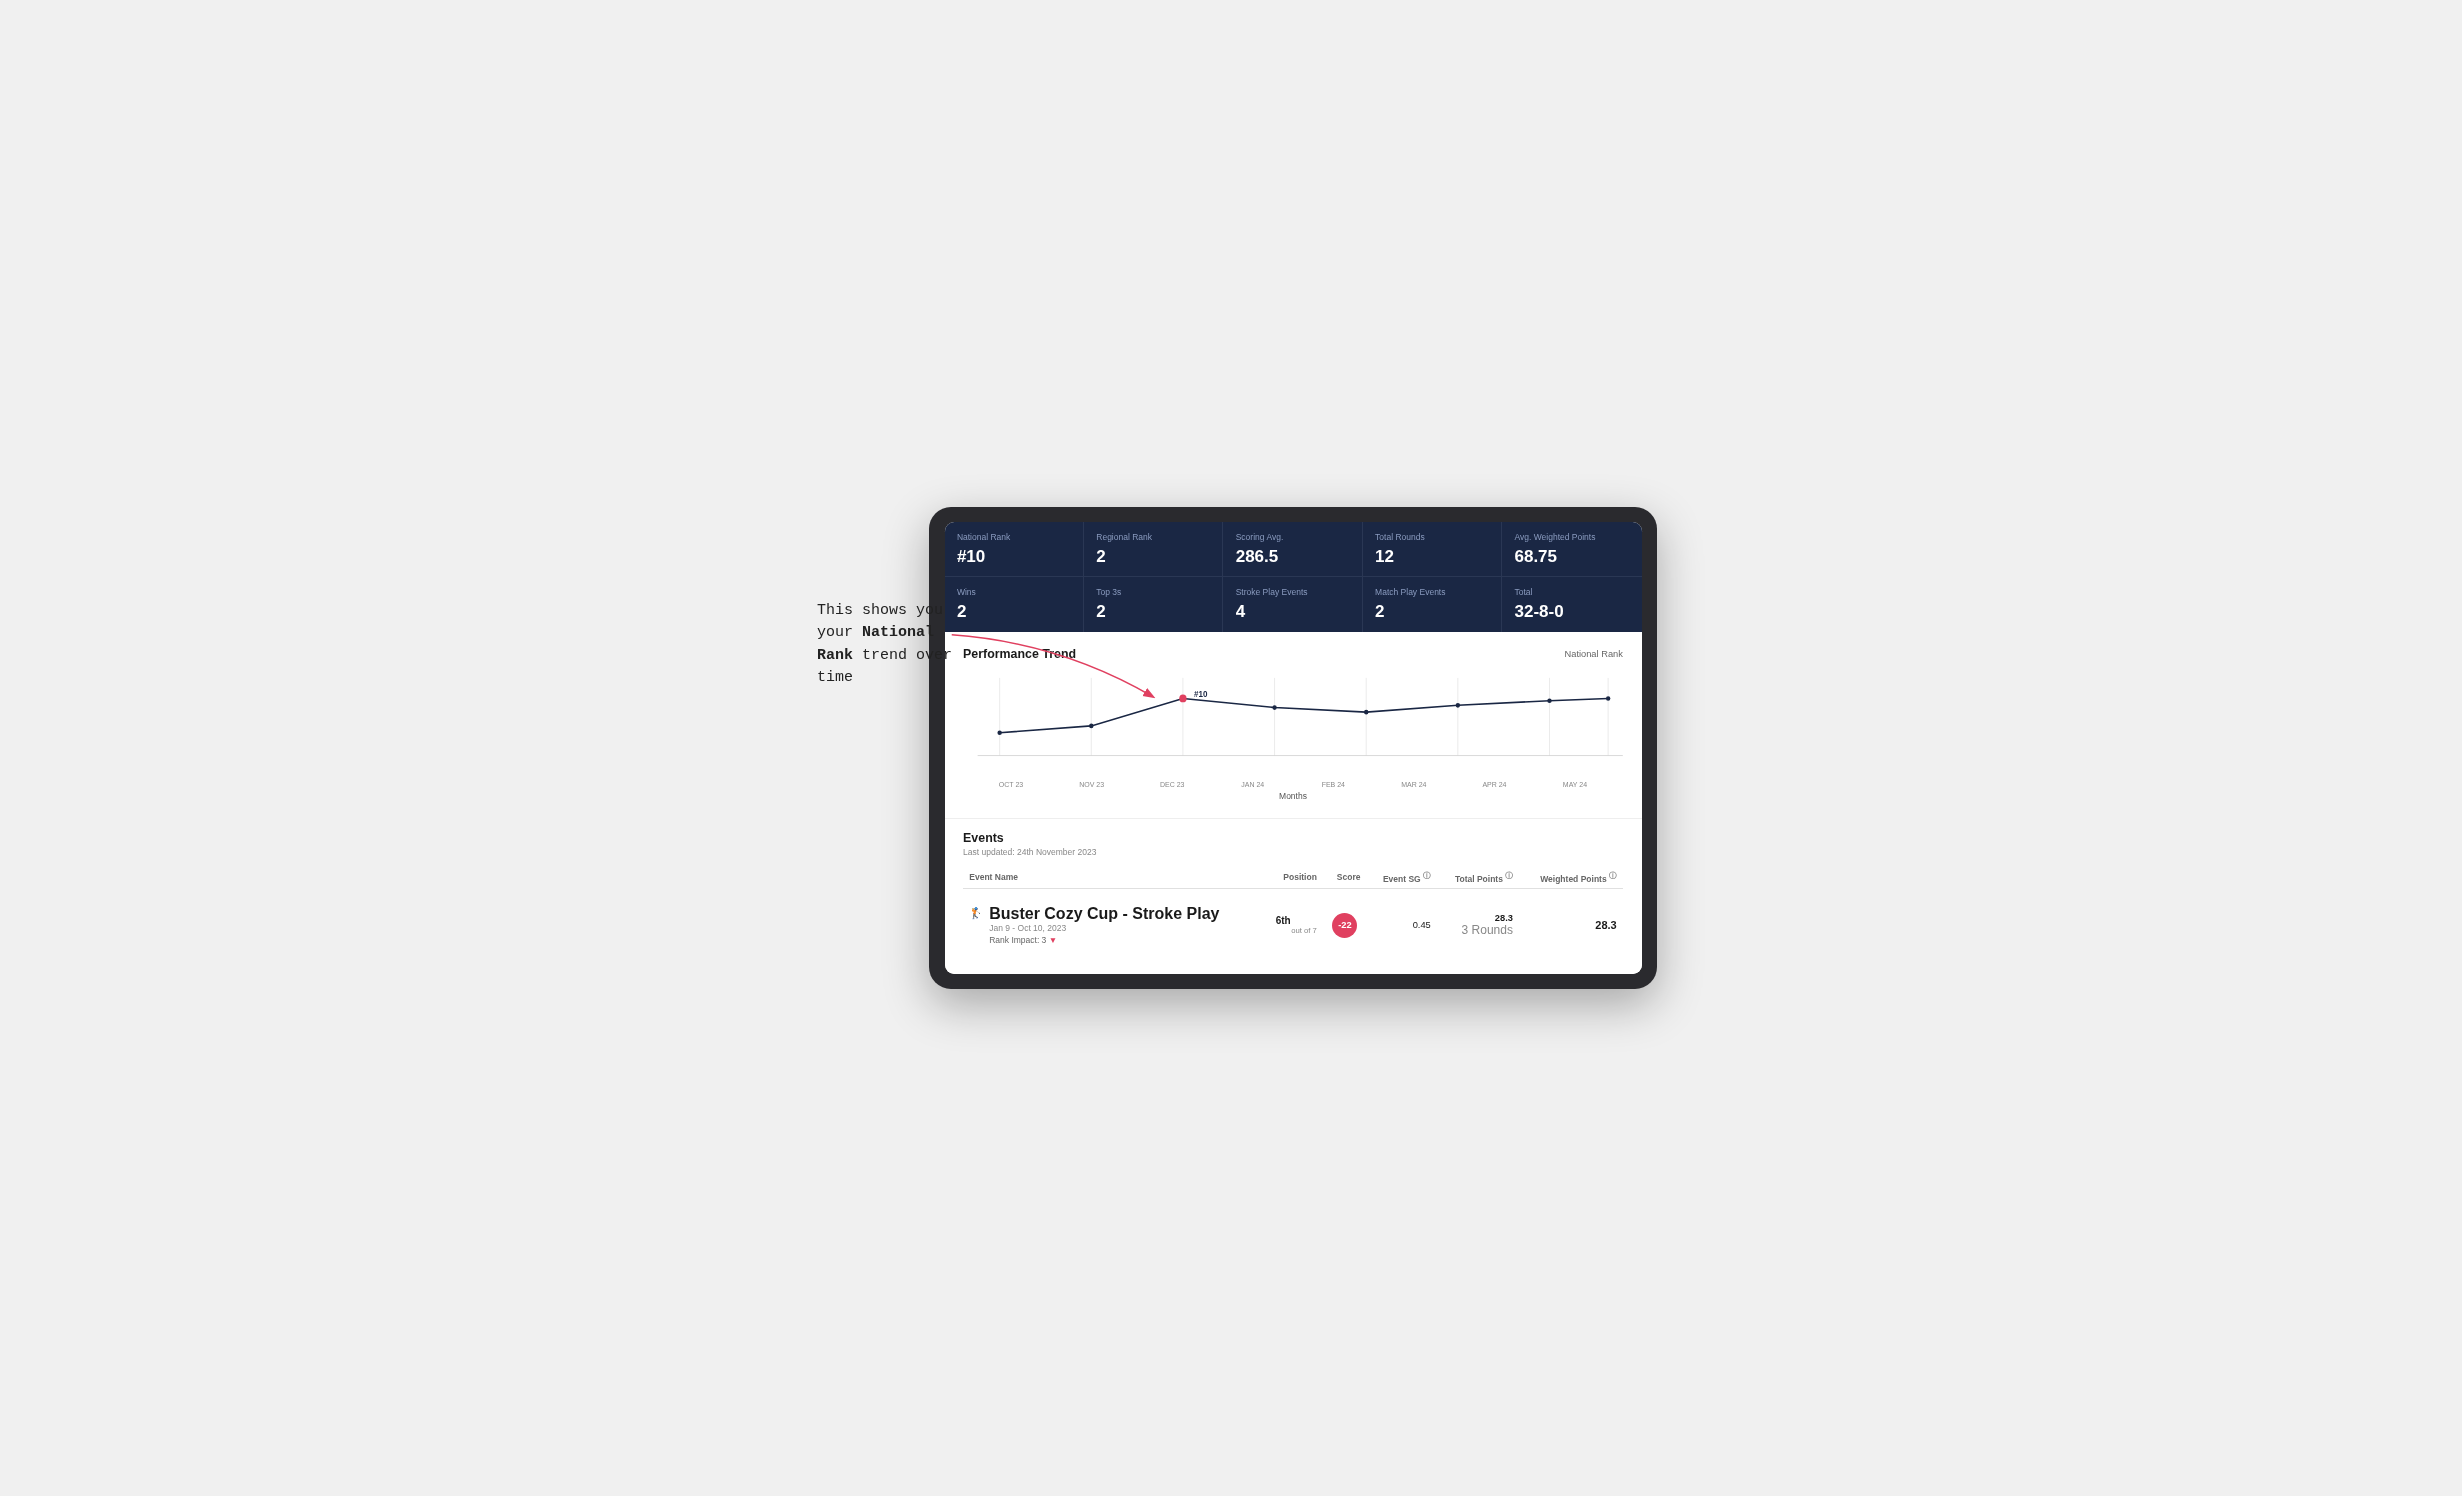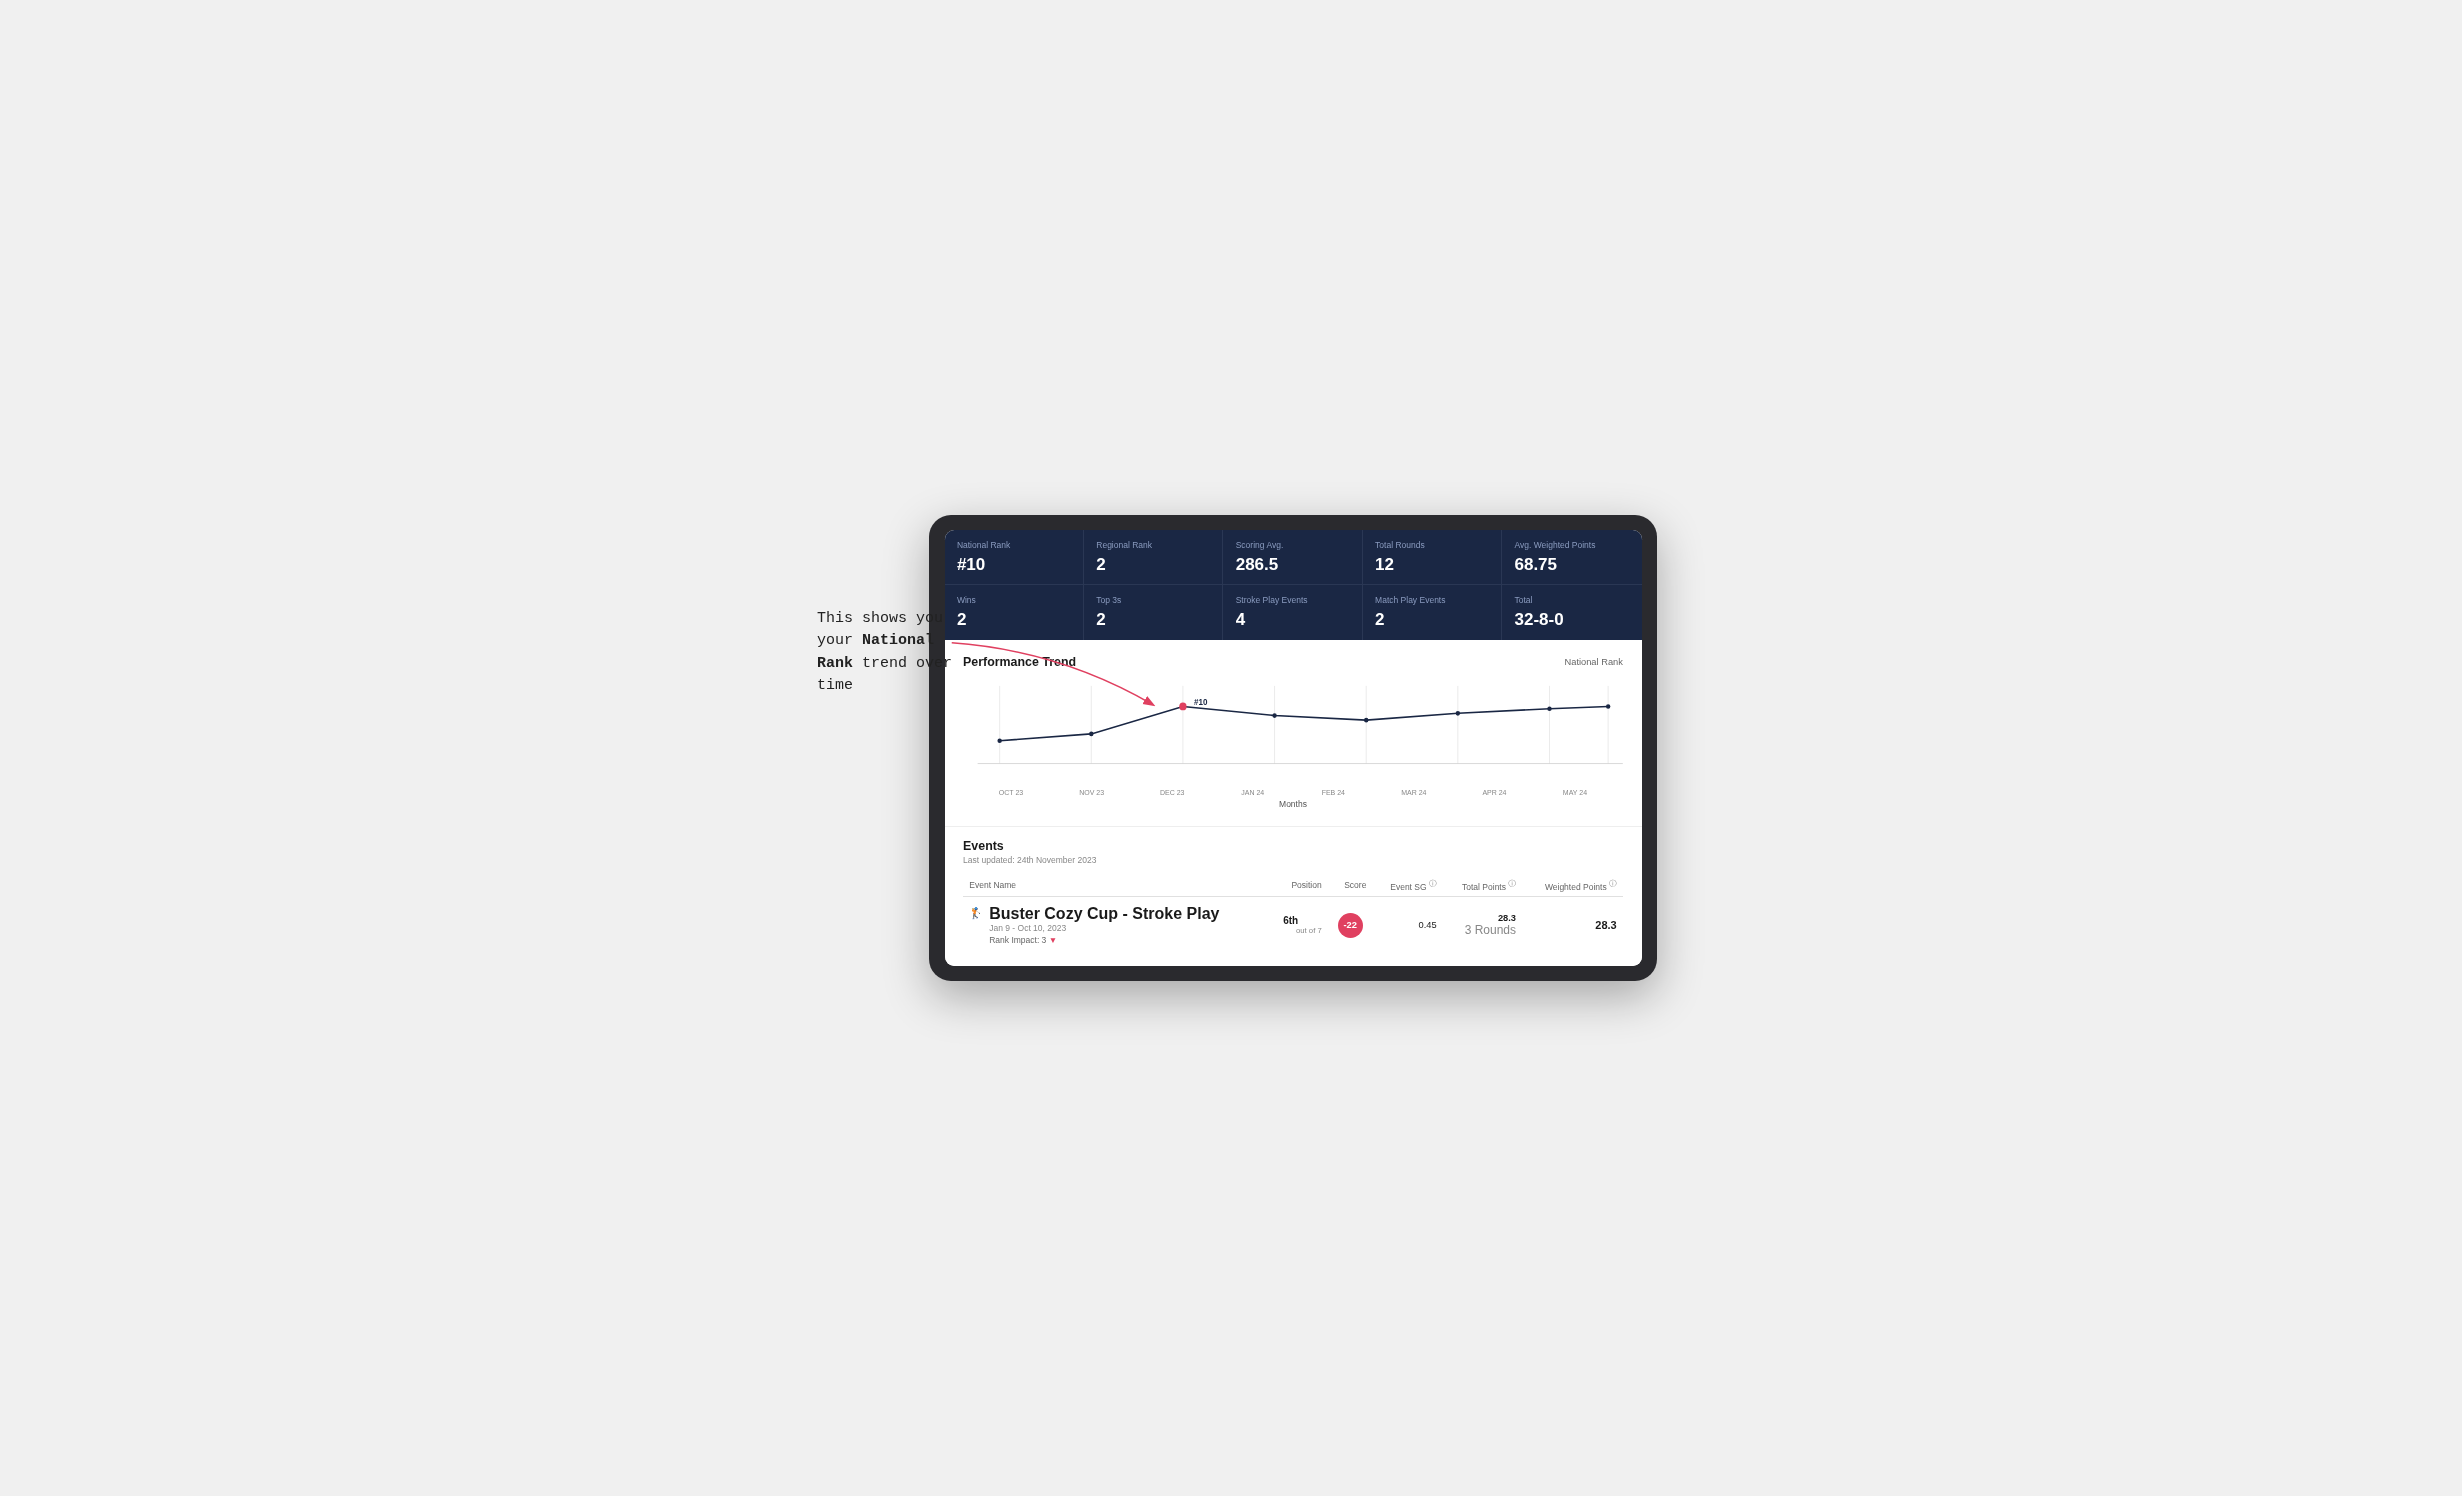--- a/index.html
+++ b/index.html
@@ -167,21 +167,21 @@
     .events-table {
       width: 100%;
       border-collapse: collapse;
     }
     .events-table thead tr {
       border-bottom: 0.8px solid #e0e0e0;
     }
     .events-table th {
       font-size: 8.5px;
       color: #666;
-      font-weight: 400;
+      font-weight: 700;
       padding: 4.6px 6.2px;
       text-align: left;
       margin-left: 16px;
     }
     .events-table th.right {
       text-align: right;
     }
     .events-table td {
       padding: 7.7px 6.2px;
       font-size: 9.3px;
@@ -230,21 +230,21 @@
       background: #e04060;
       color: #fff;
       border-radius: 50%;
       width: 25px;
       height: 25px;
       display: flex;
       align-items: center;
       justify-content: center;
       font-size: 9.3px;
       font-weight: 700;
-      margin: 8px auto;
+      margin: 16px auto;
     }
 
     .td-right {
       text-align: right;
     }
     .td-center {
       text-align: center;
     }
     .total-points-val {
       font-weight: 600;

